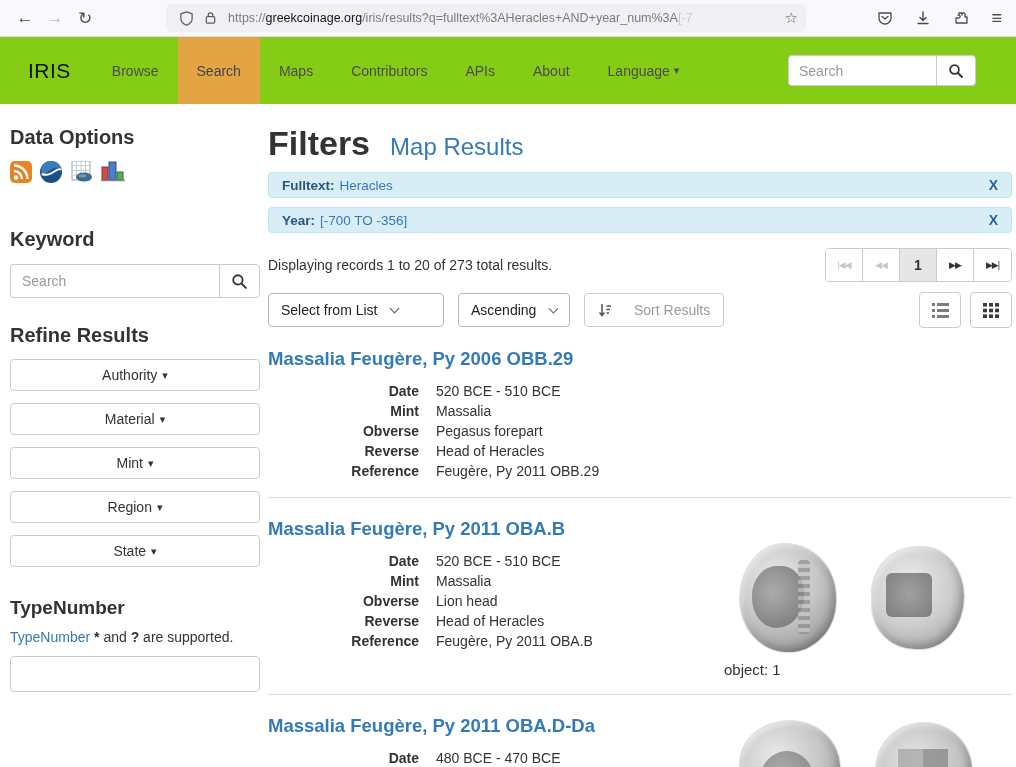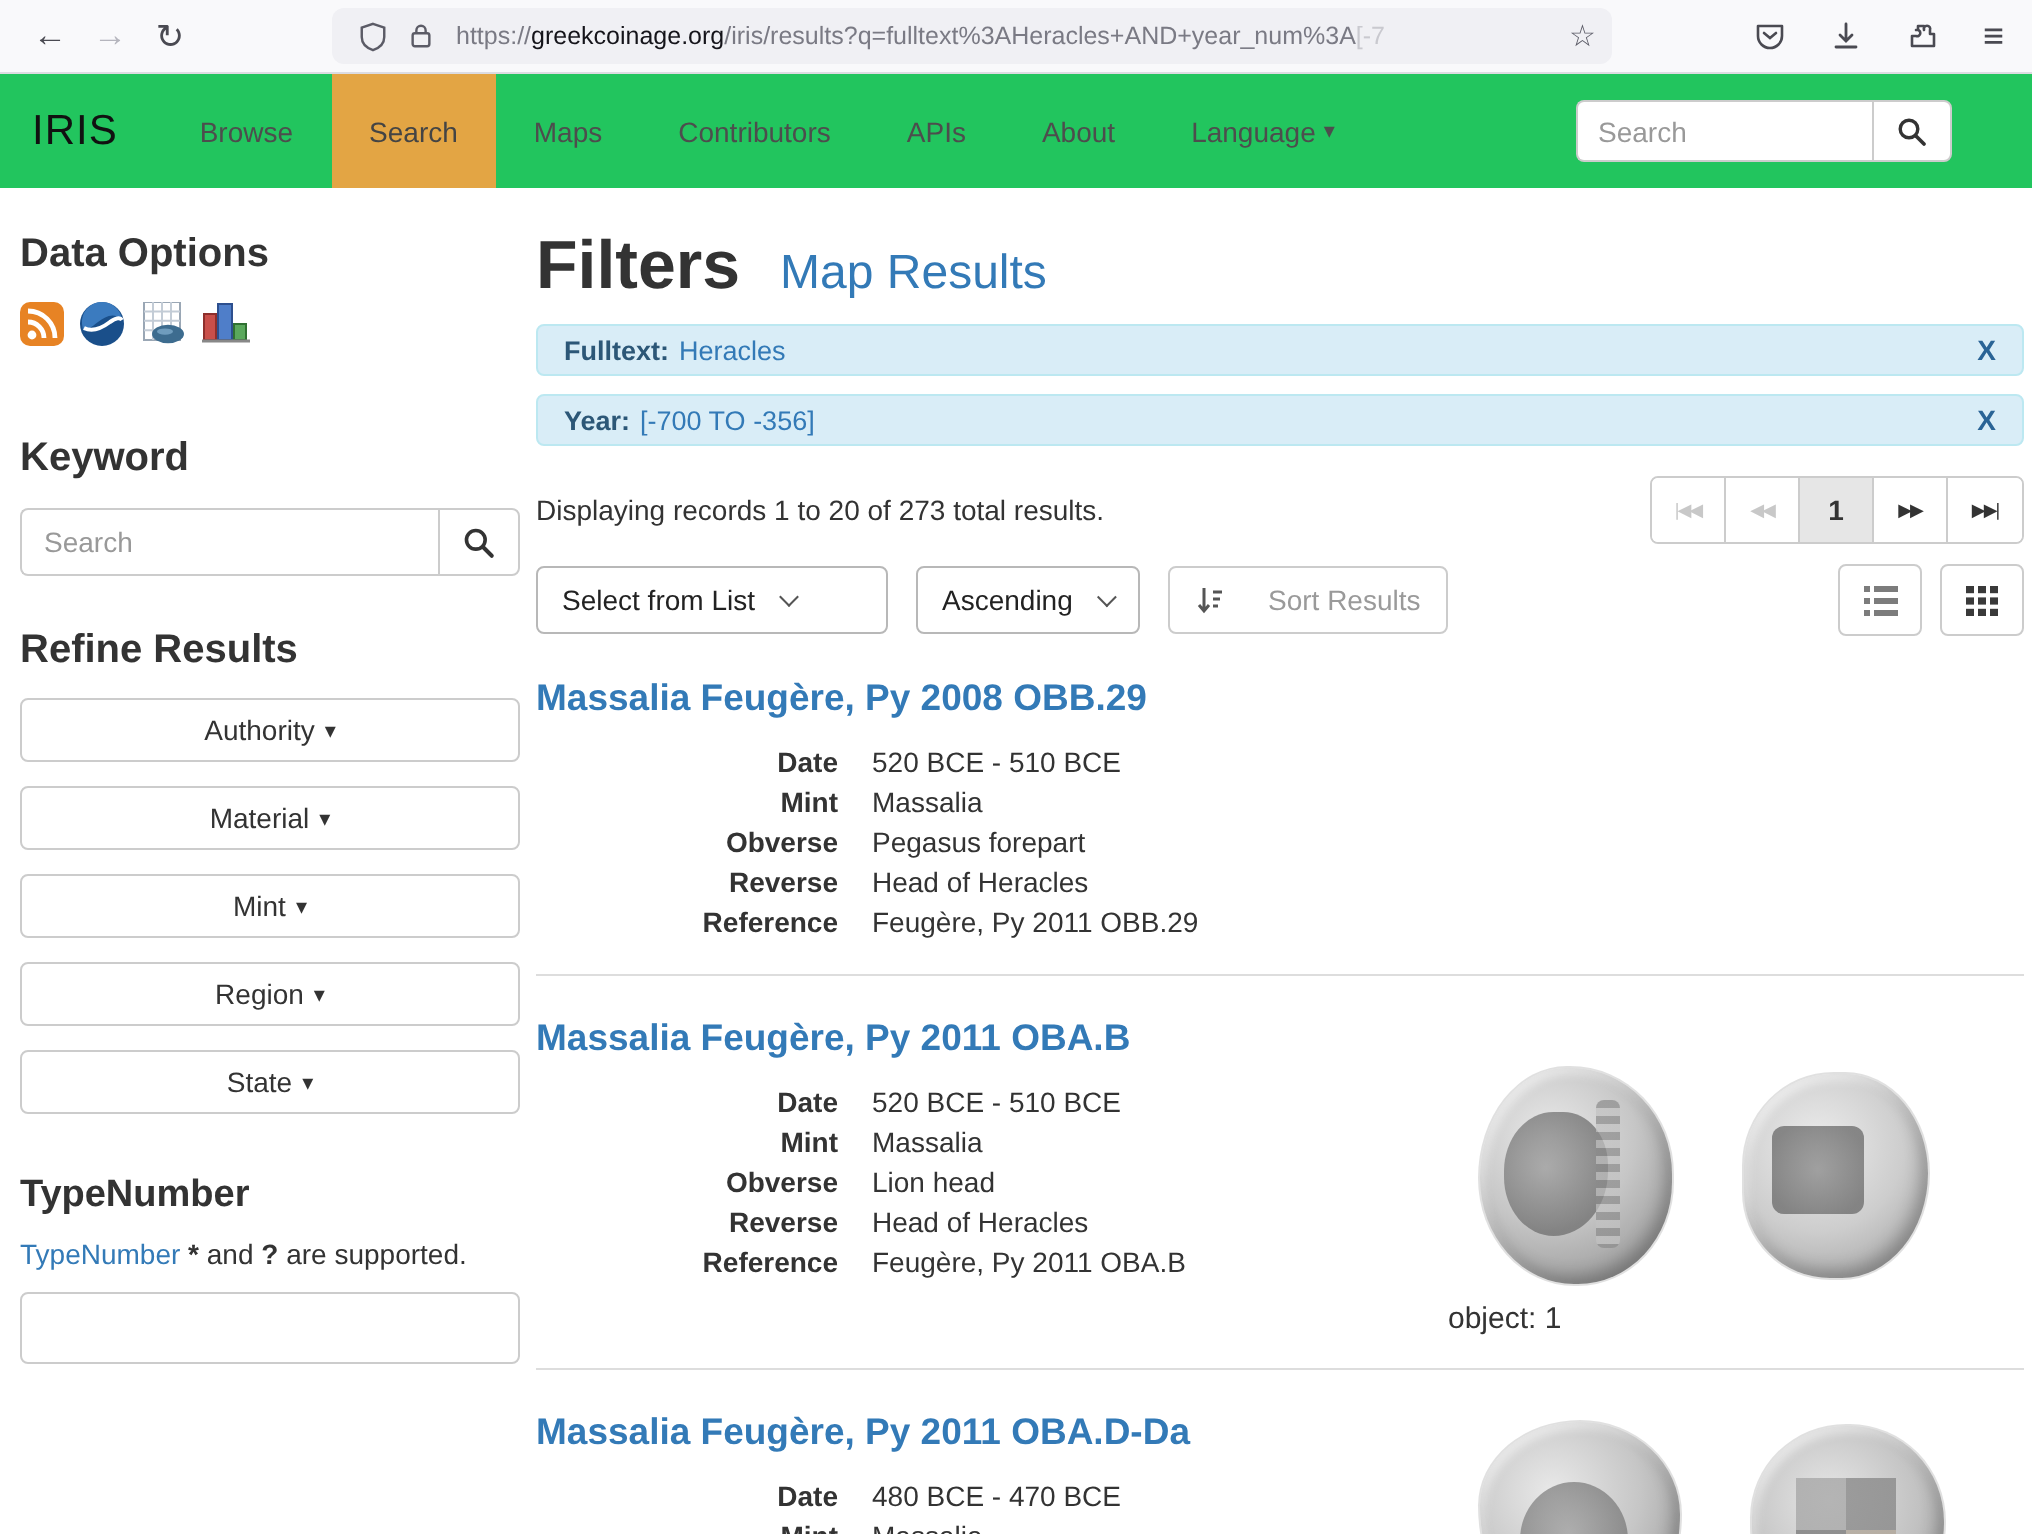--- a/index.html
+++ b/index.html
@@ -17,21 +17,21 @@
   .urlbar .icon { display:flex; align-items:center; margin:0 5px; }
   .url-text { font-size:12.5px; color:#7a7a84; margin-left:6px; white-space:nowrap; overflow:hidden; flex:1; }
   .url-text .domain { color:#15141a; }
   .url-text .fade { color:#c9c9cf; }
   .star { font-size:15px; color:#5b5b66; margin-left:6px; }
   .chrome-right { margin-left:auto; display:flex; align-items:center; gap:22px; padding-right:4px; }
   .chrome-right .icon { display:flex; align-items:center; }
   .hamburger { font-size:18px; color:#4a4a52; letter-spacing:0; }
 
   
-  .navbar { height:57px; background:#22c55e; display:flex; align-items:stretch; padding-left:16px; }
+  .navbar { height:67px; background:#84cc16; display:flex; align-items:stretch; padding-left:28px; }
   .brand { align-self:center; font-size:21px; color:#111; margin-right:22px; letter-spacing:.5px; }
   .nav-item { display:flex; align-items:center; padding:0 19px; font-size:14px; color:#4d4d4d; cursor:pointer; }
   .nav-item.active { background:#e3a544; color:#444; }
   .nav-caret { font-size:11px; margin-left:4px; color:#4d4d4d; }
   .nav-search { margin-left:auto; margin-right:40px; align-self:center; display:flex; }
   .nav-search input { width:148px; height:31px; border:1px solid #ccc; border-right:none;
     border-radius:4px 0 0 4px; padding:0 10px; font-size:14px; color:#333; outline:none; background:#fff; }
   .nav-search input::placeholder { color:#999; }
   .nav-search button { width:40px; height:31px; border:1px solid #ccc; background:#fff;
     border-radius:0 4px 4px 0; display:flex; align-items:center; justify-content:center; cursor:pointer; }
@@ -365,21 +365,21 @@
                   <rect x="12" y="11.4" width="4" height="3.6"></rect>
                 </g>
               </svg>
           </span>
         </div>
       </div>
     </div>
 
     <div class="result">
       <div class="r-left">
-        <a class="r-title">Massalia Feugère, Py 2008 OBB.29</a>
+        <a class="r-title">Massalia Feugère, Py 2006 OBB.29</a>
         <div class="fields">
           <div class="frow">
               <span class="flabel">Date</span>
               <span class="fvalue">520 BCE - 510 BCE</span>
             </div>
           <div class="frow">
               <span class="flabel">Mint</span>
               <span class="fvalue">Massalia</span>
             </div>
           <div class="frow">

